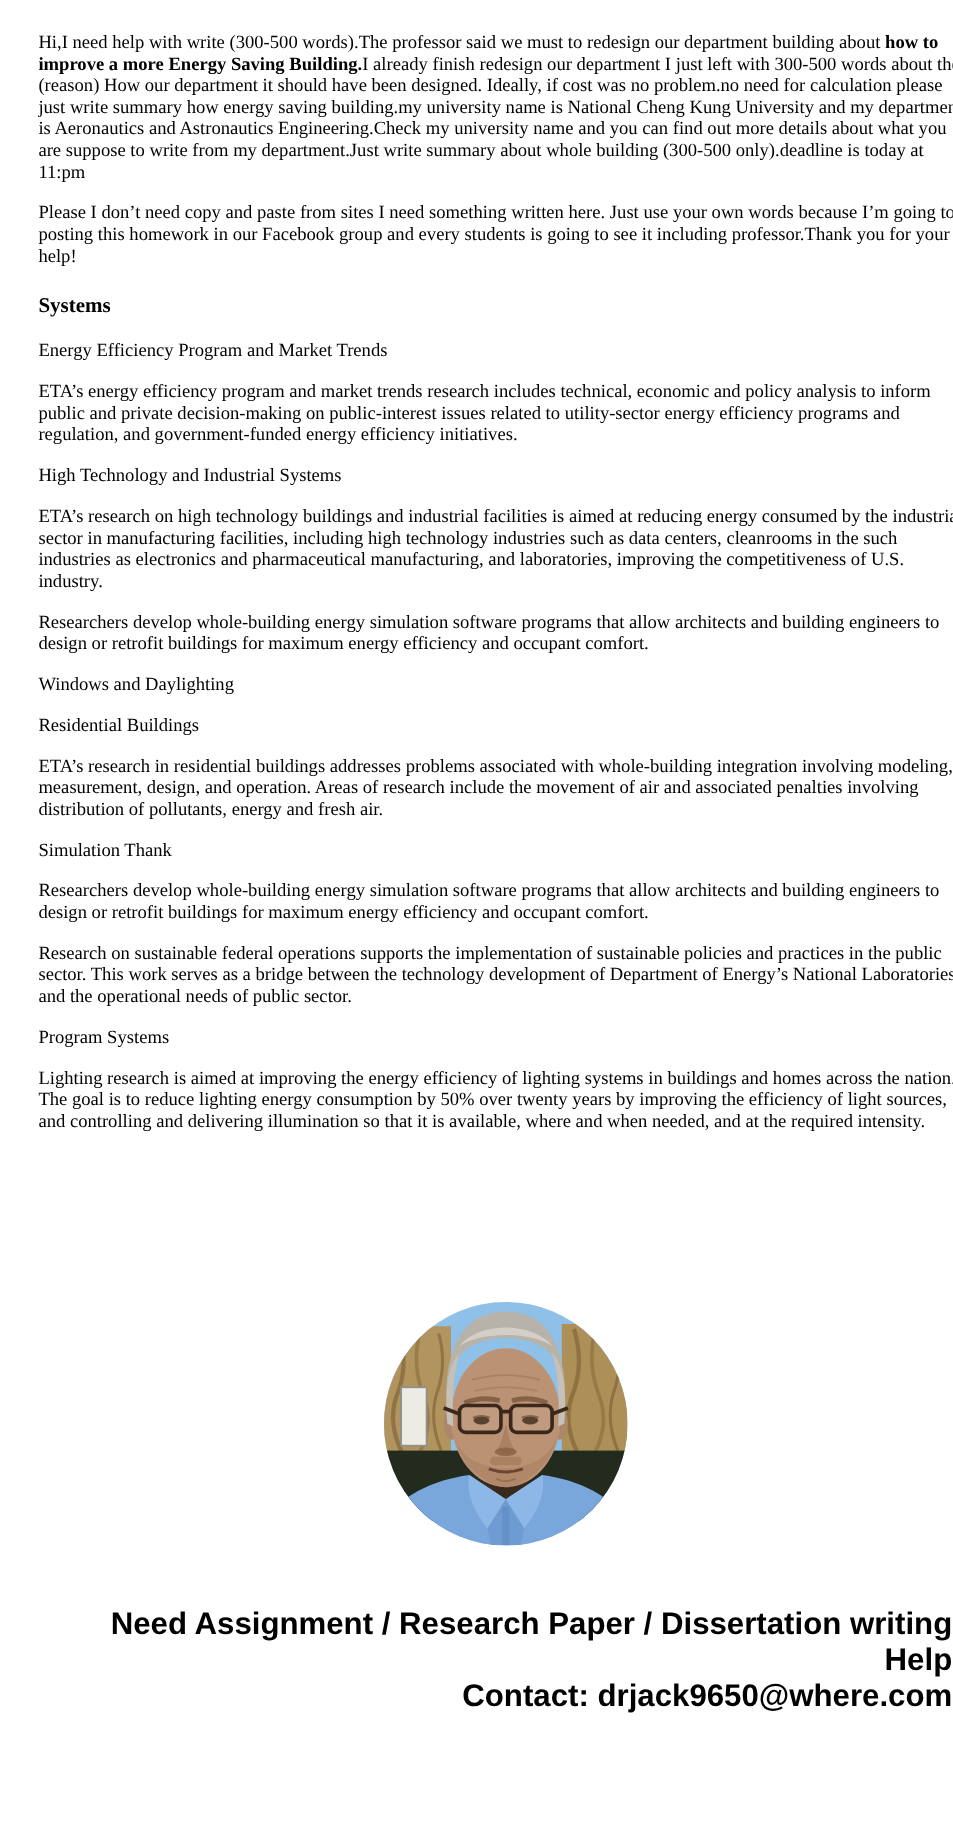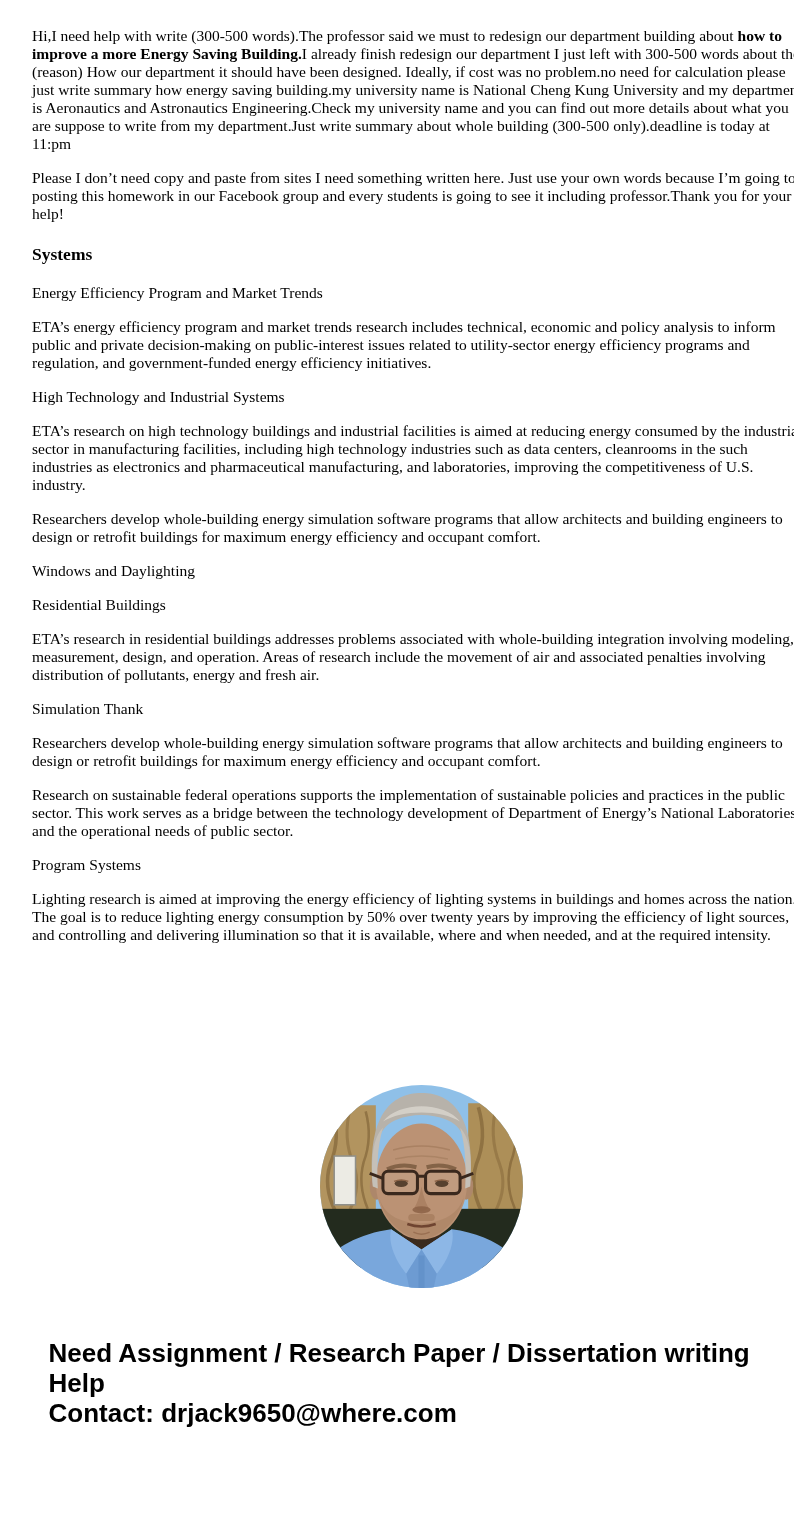--- a/index.html
+++ b/index.html
@@ -30,21 +30,21 @@
   }
   .avatar-wrap {
     margin: 141px auto 0 auto;
     width: 203px;
     height: 203px;
   }
   .avatar-wrap svg { display: block; }
   .footer {
     margin: 50px auto 0 auto;
     max-width: 745px;
-    text-align: left;
+    text-align: right;
     font-family: "Liberation Sans", sans-serif;
     font-weight: 700;
     font-size: 26px;
     line-height: 30px;
     letter-spacing: 0px;
   }
 </style>
 </head>
 <body>
 

